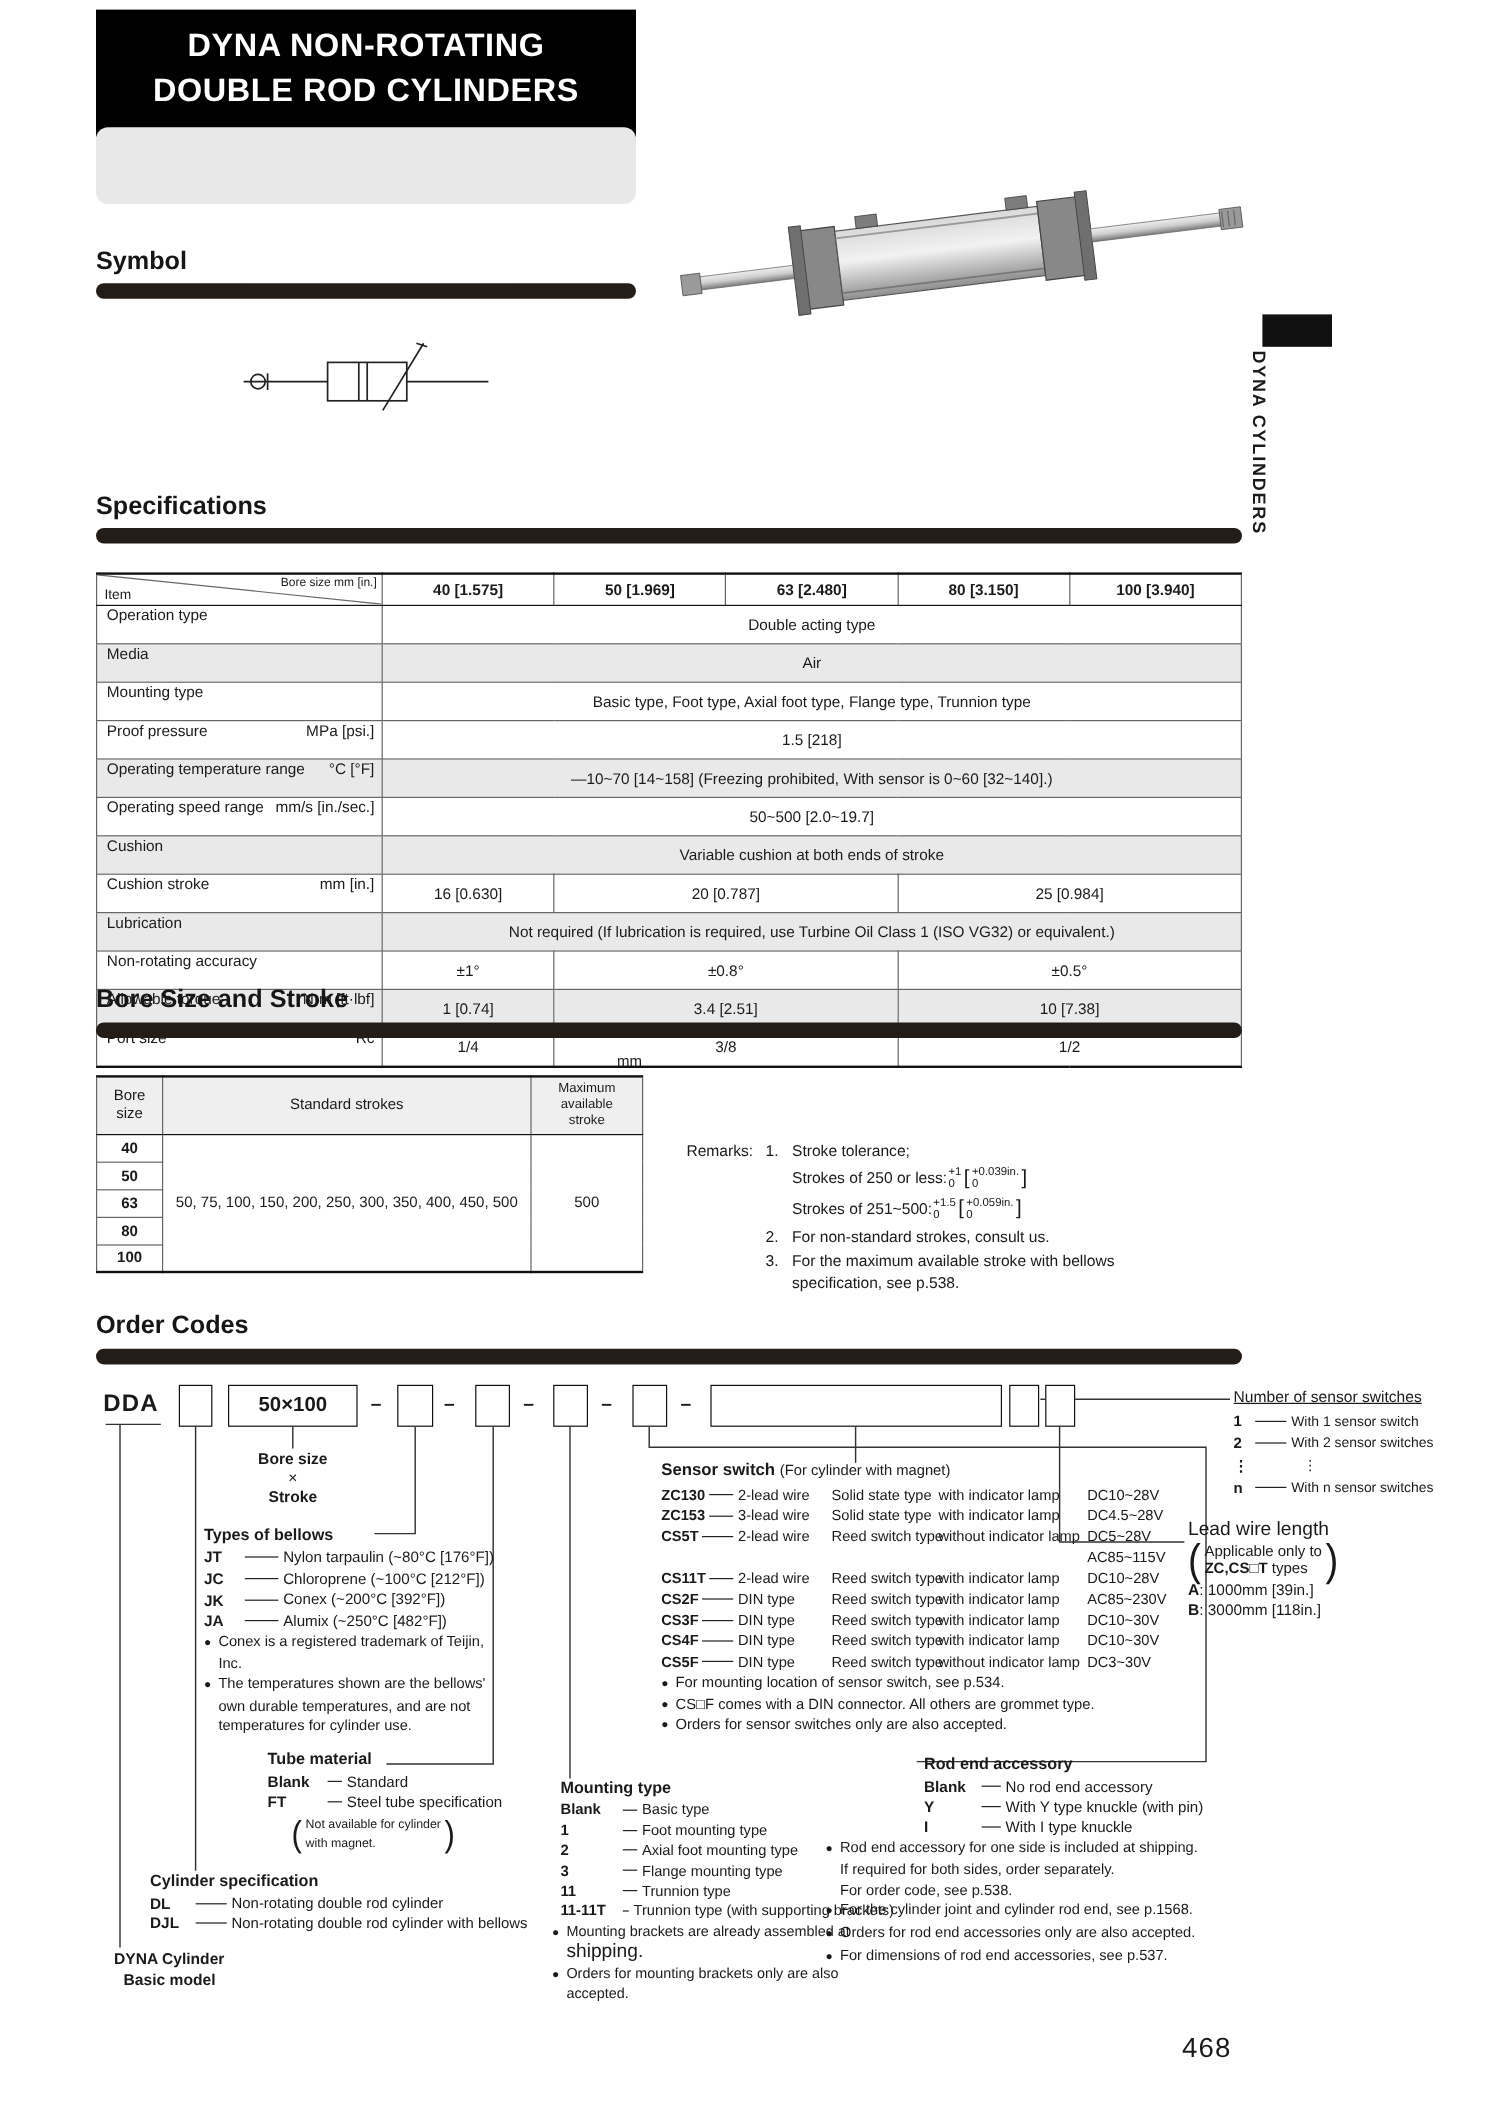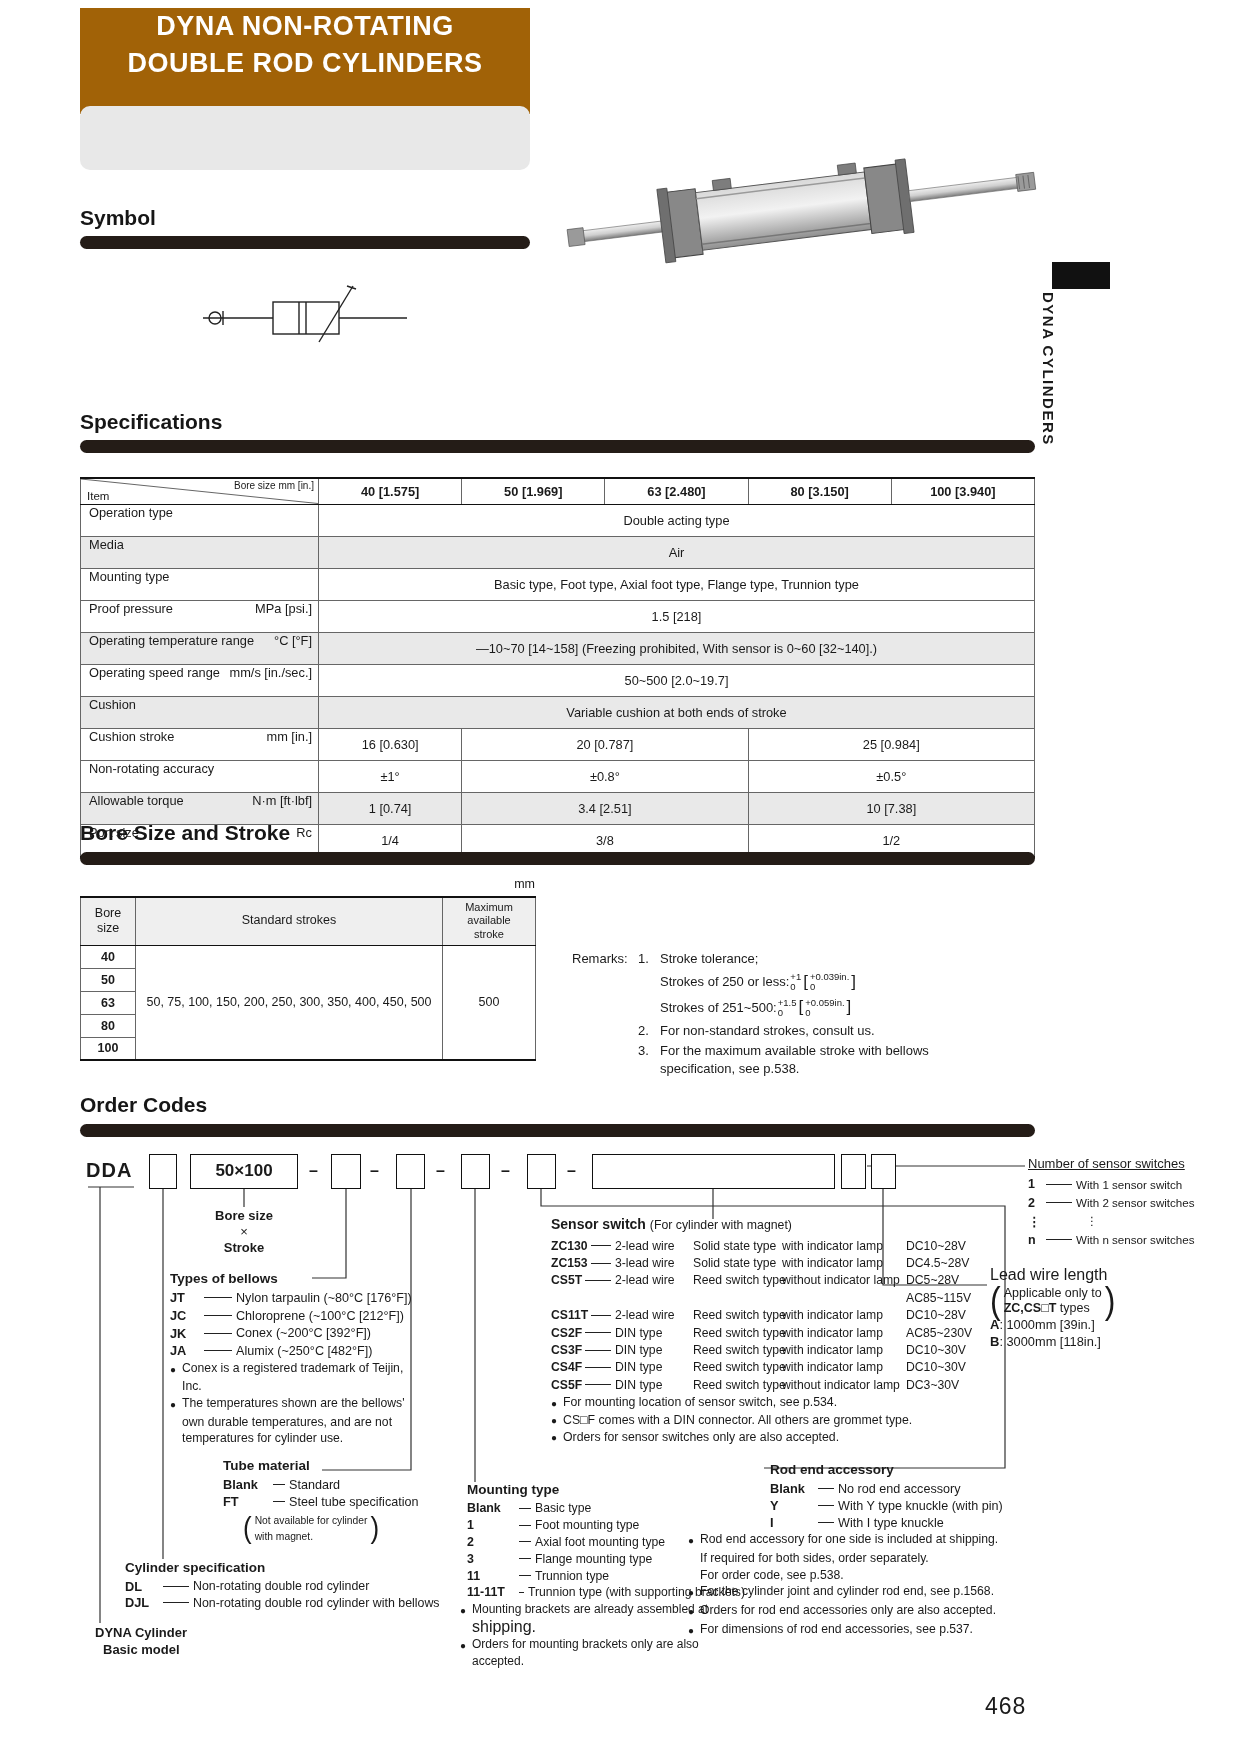--- a/index.html
+++ b/index.html
@@ -1,21 +1,21 @@
 <!DOCTYPE html>
 <html><head>
 <meta charset="utf-8">
 <style>
   * { margin:0; padding:0; box-sizing:border-box; }
   body { background:#fff; font-family:"Liberation Sans", sans-serif; color:#1a1a1a; }
   .page { position:relative; width:1240px; height:1754px; background:#fff; overflow:hidden; }
 
   
-  .title-box { position:absolute; left:80px; top:8px; width:450px; height:106px; background:#a16207;
-    color:#fff; text-align:center; font-weight:bold; font-size:27px; line-height:37px; letter-spacing:.5px; }
+  .title-box { position:absolute; left:80px; top:8px; width:450px; height:106px; background:#000000;
+    color:#fff; text-align:center; font-weight:bold; font-size:27px; line-height:37px; padding-top:12px; letter-spacing:.5px; }
   .gray-box { position:absolute; left:80px; top:106px; width:450px; height:64px; background:#e8e8e8; border-radius:10px; }
 
   .side-tab { position:absolute; left:1052px; top:262px; width:58px; height:27px; background:#111; }
   .side-text { position:absolute; left:1040px; top:292px; height:160px; writing-mode:vertical-rl;
     font-weight:bold; font-size:15px; letter-spacing:1.5px; color:#1a1a1a; }
 
   .h1 { position:absolute; left:80px; font-size:21px; font-weight:bold; color:#161616; }
   .bar { position:absolute; left:80px; height:13px; background:#241c17; border-radius:7px; }
   .h-symbol { top:206px; } .bar-symbol { top:236px; width:450px; }
   .h-specs  { top:410px; } .bar-specs  { top:440px; width:955px; }
@@ -298,20 +298,28 @@
           <td class="item">
             <div class="lbl-row">
               <span>Cushion stroke</span>
               <span>mm [in.]</span>
             </div>
           </td>
           <td>16 [0.630]</td>
           <td colspan="2">20 [0.787]</td>
           <td colspan="2">25 [0.984]</td>
         </tr>
+    <tr class="g">
+          <td class="item">
+            <div class="lbl-row">
+              <span>Lubrication</span>
+            </div>
+          </td>
+          <td colspan="5">Not required (If lubrication is required, use Turbine Oil Class 1 (ISO VG32) or equivalent.)</td>
+        </tr>
     <tr>
           <td class="item">
             <div class="lbl-row">
               <span>Non-rotating accuracy</span>
             </div>
           </td>
           <td>±1°</td>
           <td colspan="2">±0.8°</td>
           <td colspan="2">±0.5°</td>
         </tr>

